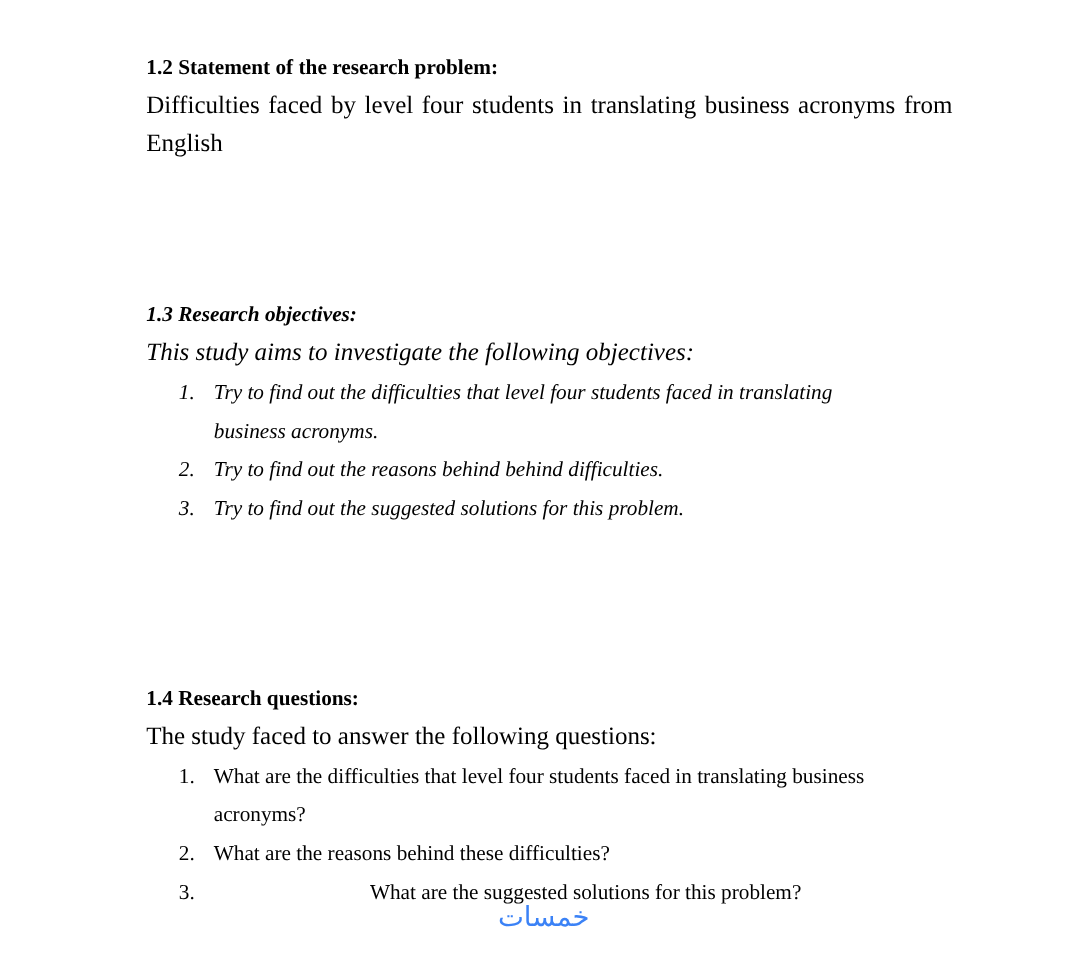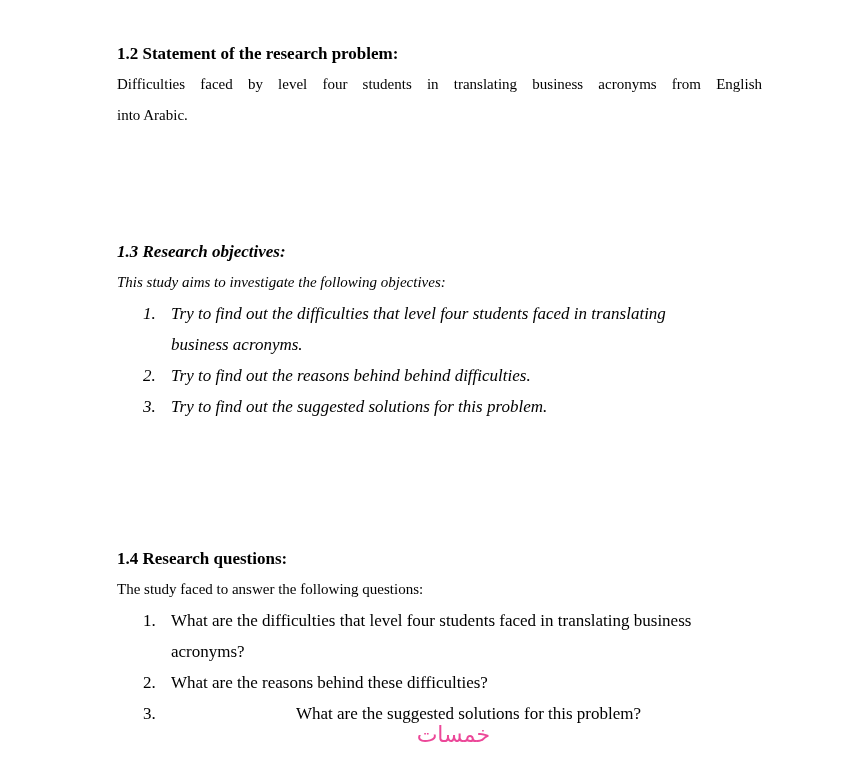--- a/index.html
+++ b/index.html
@@ -28,21 +28,21 @@
       width: 645px;
     }
     .heading {
       font-weight: bold;
       font-size: 17px;
       line-height: 31px;
       height: 31px;
       white-space: nowrap;
     }
     .para {
-      font-size: 15px;
+      font-size: 20px;
       line-height: 31px;
     }
     .justify-first {
       text-align: justify;
     }
     .list-item {
       position: relative;
       font-size: 17px;
       line-height: 31px;
     }
@@ -57,34 +57,34 @@
     }
     .watermark {
       position: absolute;
       left: 380px;
       top: 722px;
       width: 110px;
       height: 26px;
       font-family: "DejaVu Sans", sans-serif;
       font-size: 22px;
       line-height: 26px;
-      color: #ec4899;
+      color: #3b82f6;
+      text-align: center;
       letter-spacing: 1px;
       direction: rtl;
     }
   </style>
 </head>
 <body>
 
 <div class="page">
 
   <div class="section" style="top:38px;">
     <div class="heading">1.2 Statement of the research problem:</div>
     <div class="para justify-first" style="text-align-last: justify;">Difficulties faced by level four students in translating business acronyms from English</div>
-    <div class="para">into Arabic.</div>
   </div>
 
   <div class="section" style="top:236px;font-style:italic;">
     <div class="heading">1.3 Research objectives:</div>
     <div class="para">This study aims to investigate the following objectives:</div>
 
     <div class="list-item">
       <span class="list-num">1.</span>
       <span class="list-text">Try to find out the difficulties that level four students faced in translating</span>
       <span class="list-text">business acronyms.</span>

